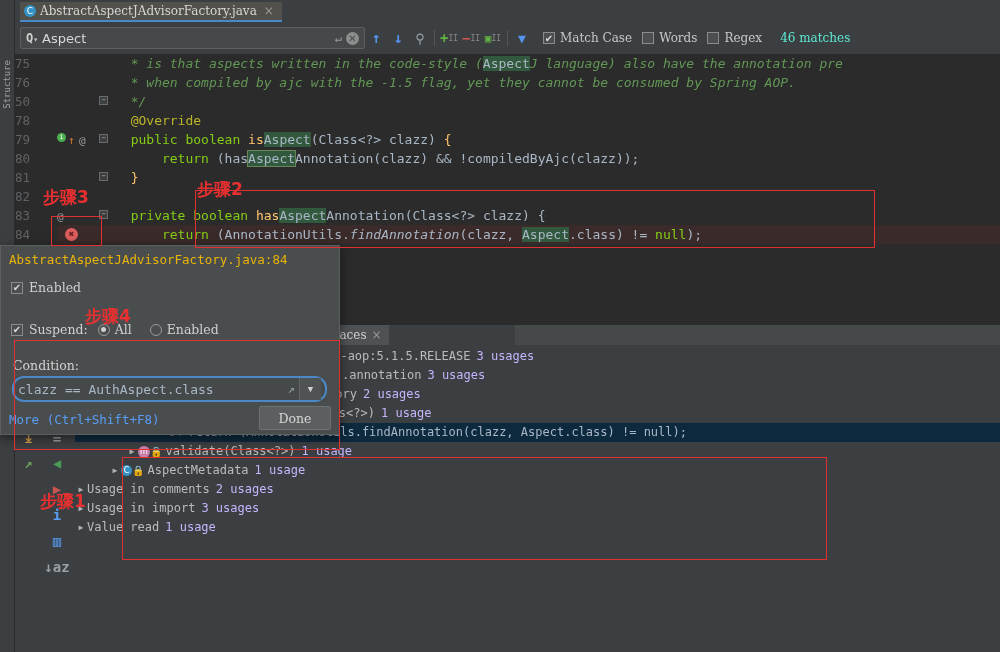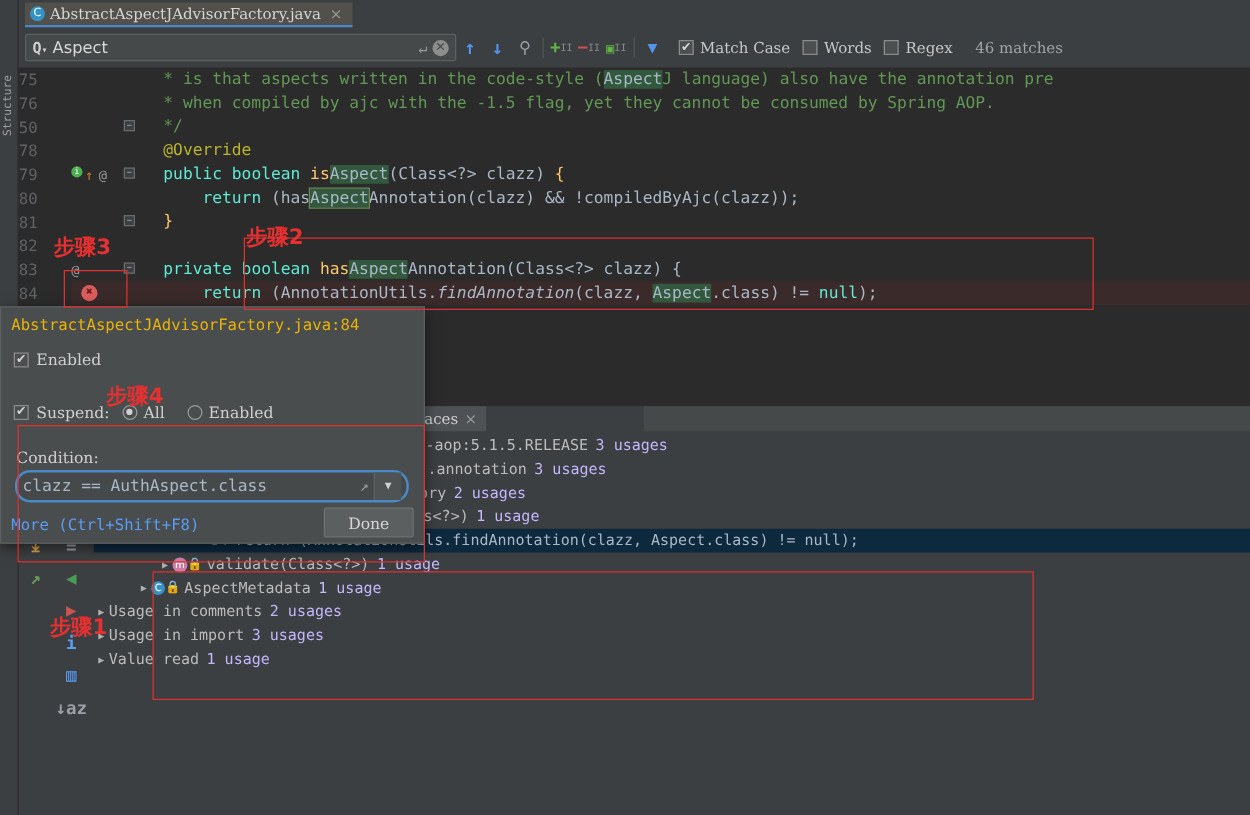--- a/index.html
+++ b/index.html
@@ -71,41 +71,41 @@
   .chk-lbl {
     display:flex;align-items:center;gap:5px;margin-left:10px;
     font-family:"DejaVu Serif", serif; font-size:12px; color:#c8c8c8;
   }
   .cbox {
     width:12px;height:12px;border:1px solid #8b8b8b;background:#4b4f50;
     display:flex;align-items:center;justify-content:center;
     font-size:10px;color:#d8d8d8;font-family:"DejaVu Sans",sans-serif;
   }
   .cbox.on { background:#4b4f50; }
-  #match-count { margin-left:18px; font-family:"DejaVu Serif", serif; font-size:12px; color:#a3a3a3; }
+  #match-count { margin-left:18px; font-family:"DejaVu Serif", serif; font-size:12px; color:#5eead4; }
 
   
   #editor {
     position:absolute; left:15px; top:54px; right:0; bottom:0;
     background:#2b2b2b; overflow:hidden;
   }
   .code-line {
     position:relative; height:19px; line-height:19px;
     font-family:"DejaVu Sans Mono", monospace; font-size:13px;
     white-space:pre;
   }
   .lnum {
     position:absolute; left:0; width:38px; text-align:left;
     color:#606366; font-size:12.5px;
   }
   .gut { position:absolute; left:42px; width:55px; height:19px; }
   .code { position:absolute; left:100px; white-space:pre; }
 
-  .cm { color:#629755; }
-  .kw { color:#5eead4; }
+  .cm { color:#629755; font-style:italic; }
+  .kw { color:#84cc16; }
   .an { color:#bbb529; }
   .txt { color:#a9b7c6; }
   .fn { color:#ffc66d; }
   .it { color:#a9b7c6; font-style:italic; }
   .br { color:#ffc66d; }
   .hl { background:#32593d; color:#a9b7c6; }
   .hlsel { background:#32593d; color:#a9b7c6; outline:1px solid #6a8759; }
 
   .fold {
     width:9px;height:9px;border:1px solid #6b6b6b;background:#3c3f41;

